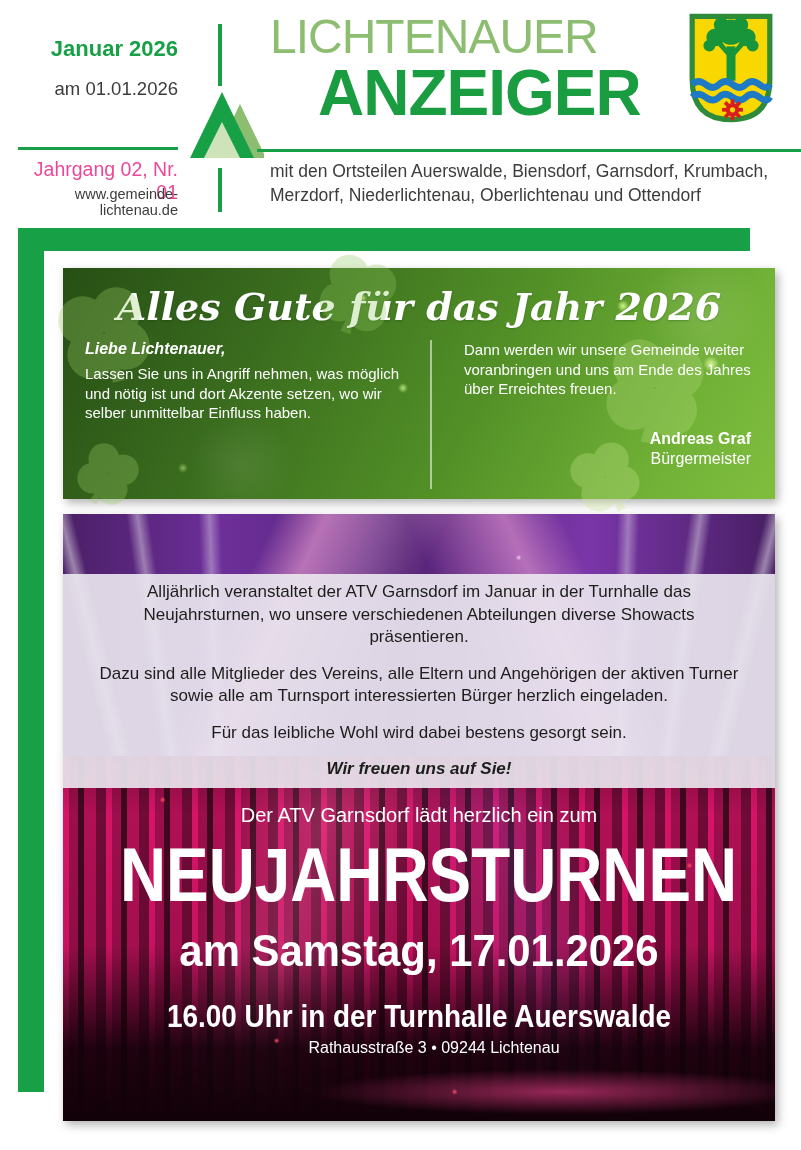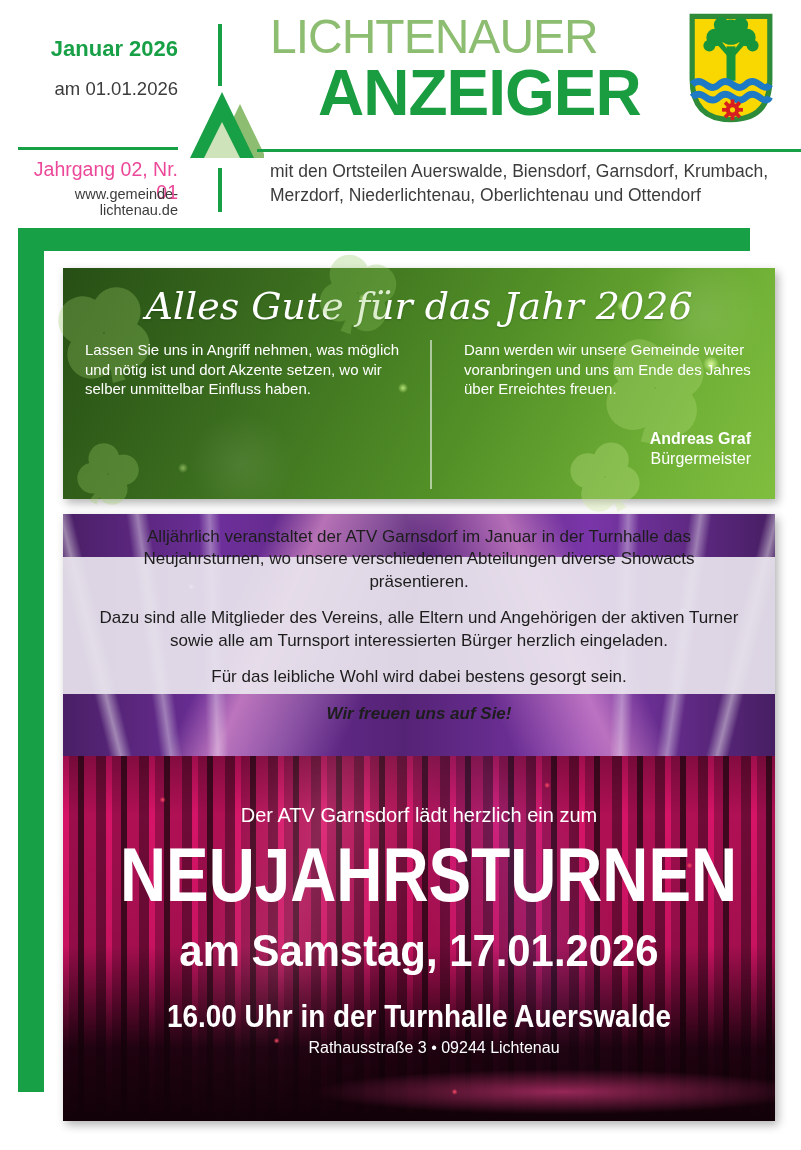--- a/index.html
+++ b/index.html
@@ -38,21 +38,21 @@
       radial-gradient(circle 4px at 340px 120px, rgba(210,250,140,.8) 0, rgba(210,250,140,0) 5px),
       radial-gradient(circle 7px at 648px 96px, rgba(225,255,160,.9) 0, rgba(225,255,160,0) 8px),
       radial-gradient(circle 3px at 300px 30px, rgba(220,255,150,.8) 0, rgba(220,255,150,0) 4px),
       radial-gradient(circle 4px at 120px 200px, rgba(215,250,150,.5) 0, rgba(215,250,150,0) 5px),
       radial-gradient(circle 60px at 90% 20%, rgba(255,255,255,.10) 0, rgba(255,255,255,0) 62px),
       radial-gradient(circle 50px at 25% 85%, rgba(255,255,255,.08) 0, rgba(255,255,255,0) 52px),
       linear-gradient(118deg, #274f15 0%, #3a6c1e 28%, #529027 58%, #72b237 85%, #7fbe3e 100%);
     box-shadow:3px 4px 9px rgba(0,0,0,.30);
   }
   .clover { position:absolute; opacity:.30; }
-  .script-title { font-family:"DejaVu Serif", serif; font-style:italic; font-weight:normal;
+  .script-title { font-family:"DejaVu Serif", serif; font-style:italic; font-weight:bold;
     font-size:38px; text-align:center; margin-top:16px; text-shadow:0 1px 2px rgba(0,40,0,.25); }
   .greet-cols { position:absolute; left:22px; right:22px; top:72px; bottom:10px; display:flex; }
   .greet-left { width:345px; padding-right:14px; }
   .greet-right { flex:1; padding-left:32px; border-left:2px solid rgba(255,255,255,.55); position:relative; }
   .salutation { font-weight:bold; font-style:italic; font-size:16px; margin-bottom:6px; }
   .greet-p { font-size:15px; line-height:1.3; margin-bottom:9px; }
   .greet-em { font-weight:bold; font-style:italic; }
   .signature { position:absolute; right:2px; bottom:20px; text-align:right; font-size:16px; line-height:1.25; }
   .sig-name { font-weight:bold; }
 
@@ -68,21 +68,21 @@
       linear-gradient(76deg, transparent 6%, rgba(255,255,255,.45) 7.5%, transparent 9%),
       linear-gradient(82deg, transparent 13%, rgba(255,255,255,.40) 14.5%, transparent 16%),
       linear-gradient(88deg, transparent 20%, rgba(255,255,255,.35) 21.5%, transparent 23%),
       linear-gradient(284deg, transparent 6%, rgba(255,255,255,.45) 7.5%, transparent 9%),
       linear-gradient(278deg, transparent 13%, rgba(255,255,255,.40) 14.5%, transparent 16%),
       linear-gradient(272deg, transparent 20%, rgba(255,255,255,.35) 21.5%, transparent 23%),
       linear-gradient(115deg, transparent 26%, rgba(255,175,220,.55) 32%, rgba(255,200,235,.25) 40%, transparent 47%),
       linear-gradient(245deg, transparent 26%, rgba(255,175,220,.50) 33%, transparent 45%),
       linear-gradient(90deg, #4a1f66 0%, #6d2f9a 22%, #552376 48%, #7a36a8 74%, #471e63 100%);
   }
-  .notice-box { position:absolute; left:0; right:0; top:43px; height:137px;
+  .notice-box { position:absolute; left:0; right:0; top:60px; height:214px;
     background:rgba(233,229,238,.92); color:#1d1d1d; text-align:center;
     display:flex; flex-direction:column; justify-content:center; padding:0 34px; }
   .notice-p { font-size:17px; line-height:1.32; margin:7px 0; }
   .notice-closing { font-weight:bold; font-style:italic; }
   .curtain-zone { position:absolute; left:0; right:0; top:242px; bottom:0;
     background-color:#7c0d42;
     background-image:
       radial-gradient(circle 2px at 14% 12%, #ff4a66 0, transparent 3px),
       radial-gradient(circle 2px at 68% 8%,  #ff4a66 0, transparent 3px),
       radial-gradient(circle 2px at 88% 30%, #ff4a66 0, transparent 3px),
@@ -198,20 +198,21 @@
     <svg class="clover" style="right:130px; bottom:-18px; width:80px; height:80px; transform:rotate(-25deg);" viewBox="0 0 100 100">
         <use href="#clover-shape" fill="#cdeb92"></use>
       </svg>
     <svg class="clover" style="left:10px; bottom:-10px; width:70px; height:70px; transform:rotate(30deg);" viewBox="0 0 100 100">
         <use href="#clover-shape" fill="#9fd06a"></use>
       </svg>
 
     <h1 class="script-title">Alles Gute für das Jahr 2026</h1>
     <div class="greet-cols">
       <div class="greet-left">
+        <div class="salutation">Liebe Lichtenauer,</div>
         <p class="greet-p">Lassen Sie uns in Angriff nehmen, was möglich und nötig ist und dort Akzente setzen, wo wir selber unmittelbar Einfluss haben.</p>
       </div>
       <div class="greet-right">
         <p class="greet-p">Dann werden wir unsere Gemeinde weiter voranbringen und uns am Ende des Jahres über Erreichtes freuen.</p>
         <div class="signature">
           <div class="sig-name">Andreas Graf</div>
           <div>Bürgermeister</div>
         </div>
       </div>
     </div>

